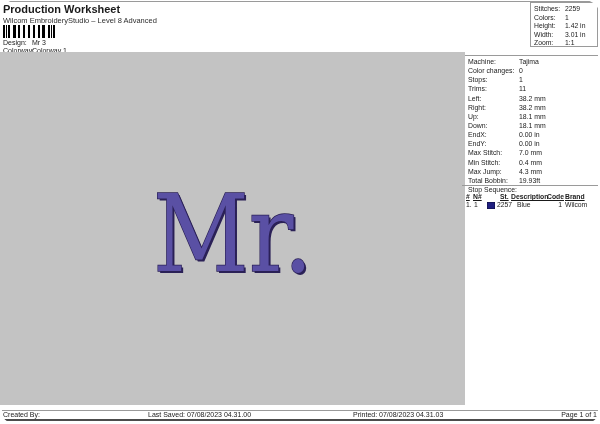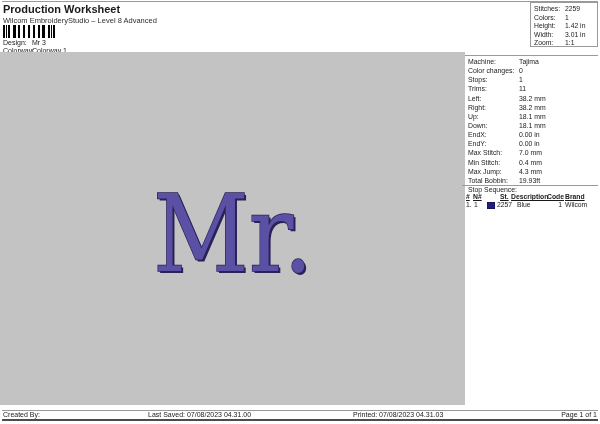--- a/index.html
+++ b/index.html
@@ -1,19 +1,19 @@
 <!DOCTYPE html>
 <html><head>
 <meta charset="utf-8">
 <style>
   * { margin:0; padding:0; box-sizing:border-box; }
   html,body { background:#fff; }
   #page {
     position:relative; width:600px; height:424px; overflow:hidden;
-    background:#fff; font-family:"Liberation Sans", sans-serif; color:#1a1a1a;
+    background:#fff; font-family:"Liberation Sans", sans-serif; color:#1a1a1a;border-radius:16px;
   }
   .hline { position:absolute; left:2px; right:2px; border-top:1px solid #9a9a9a; }
   #top-rule   { top:1px; }
   #main-rule  { top:55px; }
   #foot-rule1 { top:410px; }
   #foot-rule2 { top:419px; border-top:2px solid #4c4c4c; }
 
   
   #worksheet-title { position:absolute; left:3px; top:3px; font-size:11px; font-weight:bold; }
   #worksheet-subtitle { position:absolute; left:3px; top:16px; font-size:7.5px; color:#2e2e2e; }

